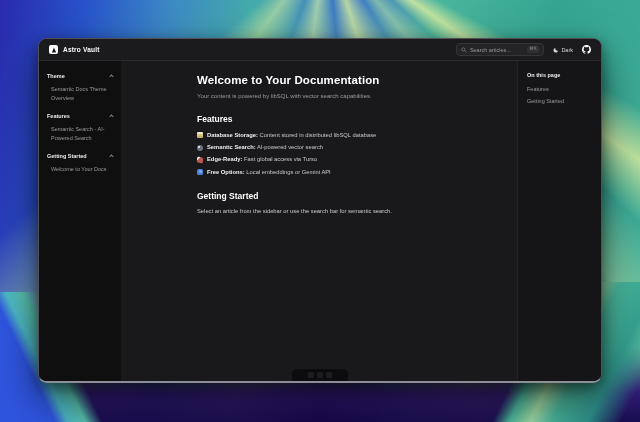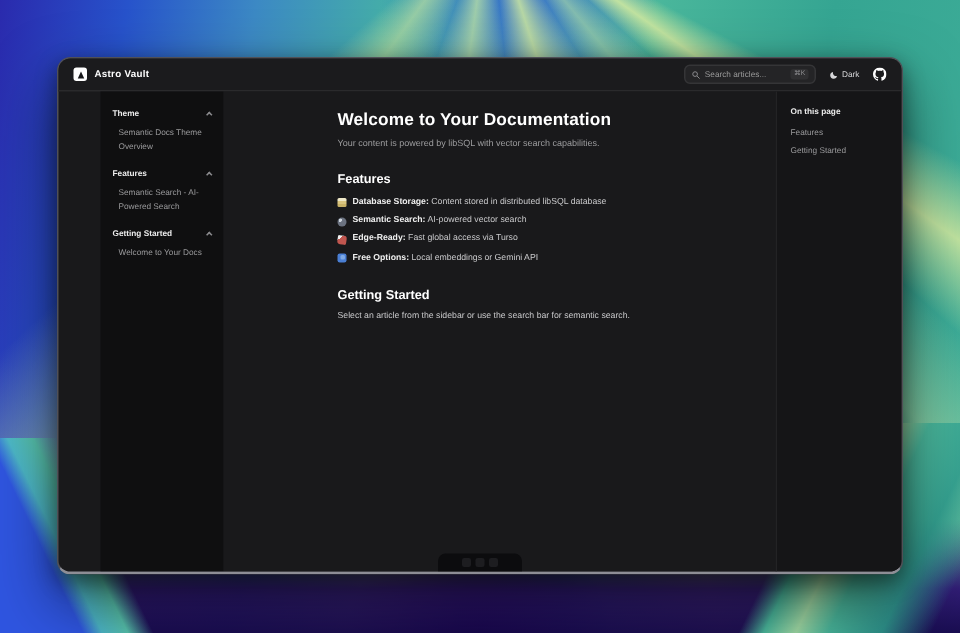--- a/index.html
+++ b/index.html
@@ -49,21 +49,21 @@
   .searchbox { width:88px; height:13px; background:#242426; border:1px solid #353537;
     border-radius:4px; display:flex; align-items:center; padding:0 4px; gap:3px; }
   .search-ph { color:#9a9a9a; font-size:5.5px; white-space:nowrap; }
   .kbd { margin-left:auto; background:#303032; color:#8d8d90; font-size:4.5px;
     border-radius:2px; padding:1px 2px; line-height:1; }
   .dark-btn { display:flex; align-items:center; gap:2.5px; margin-left:9px;
     color:#d6d6d8; font-size:5.5px; cursor:pointer; }
   .gh { margin-left:9px; display:flex; align-items:center; }
 
   
-  .win-body { flex:1; display:flex; min-height:0;margin-left:28px; }
+  .win-body { flex:1; display:flex; min-height:0; }
 
   .sidebar { width:82px; flex:0 0 82px; background:#0f0f10; padding:12px 8px 0 8px; }
   .side-sec { margin-bottom:11px; }
   .side-h { display:flex; align-items:center; justify-content:space-between;
     color:#ececec; font-size:5.5px; font-weight:bold; cursor:pointer; }
   .chev { width:3px; height:3px; border-left:1px solid #8a8a8d; border-top:1px solid #8a8a8d;
     transform:rotate(45deg); margin-top:1px; }
   .side-link { color:#9a9a9c; font-size:5.5px; line-height:1.55; margin-top:6px;
     padding-left:4px; cursor:pointer; }
 

